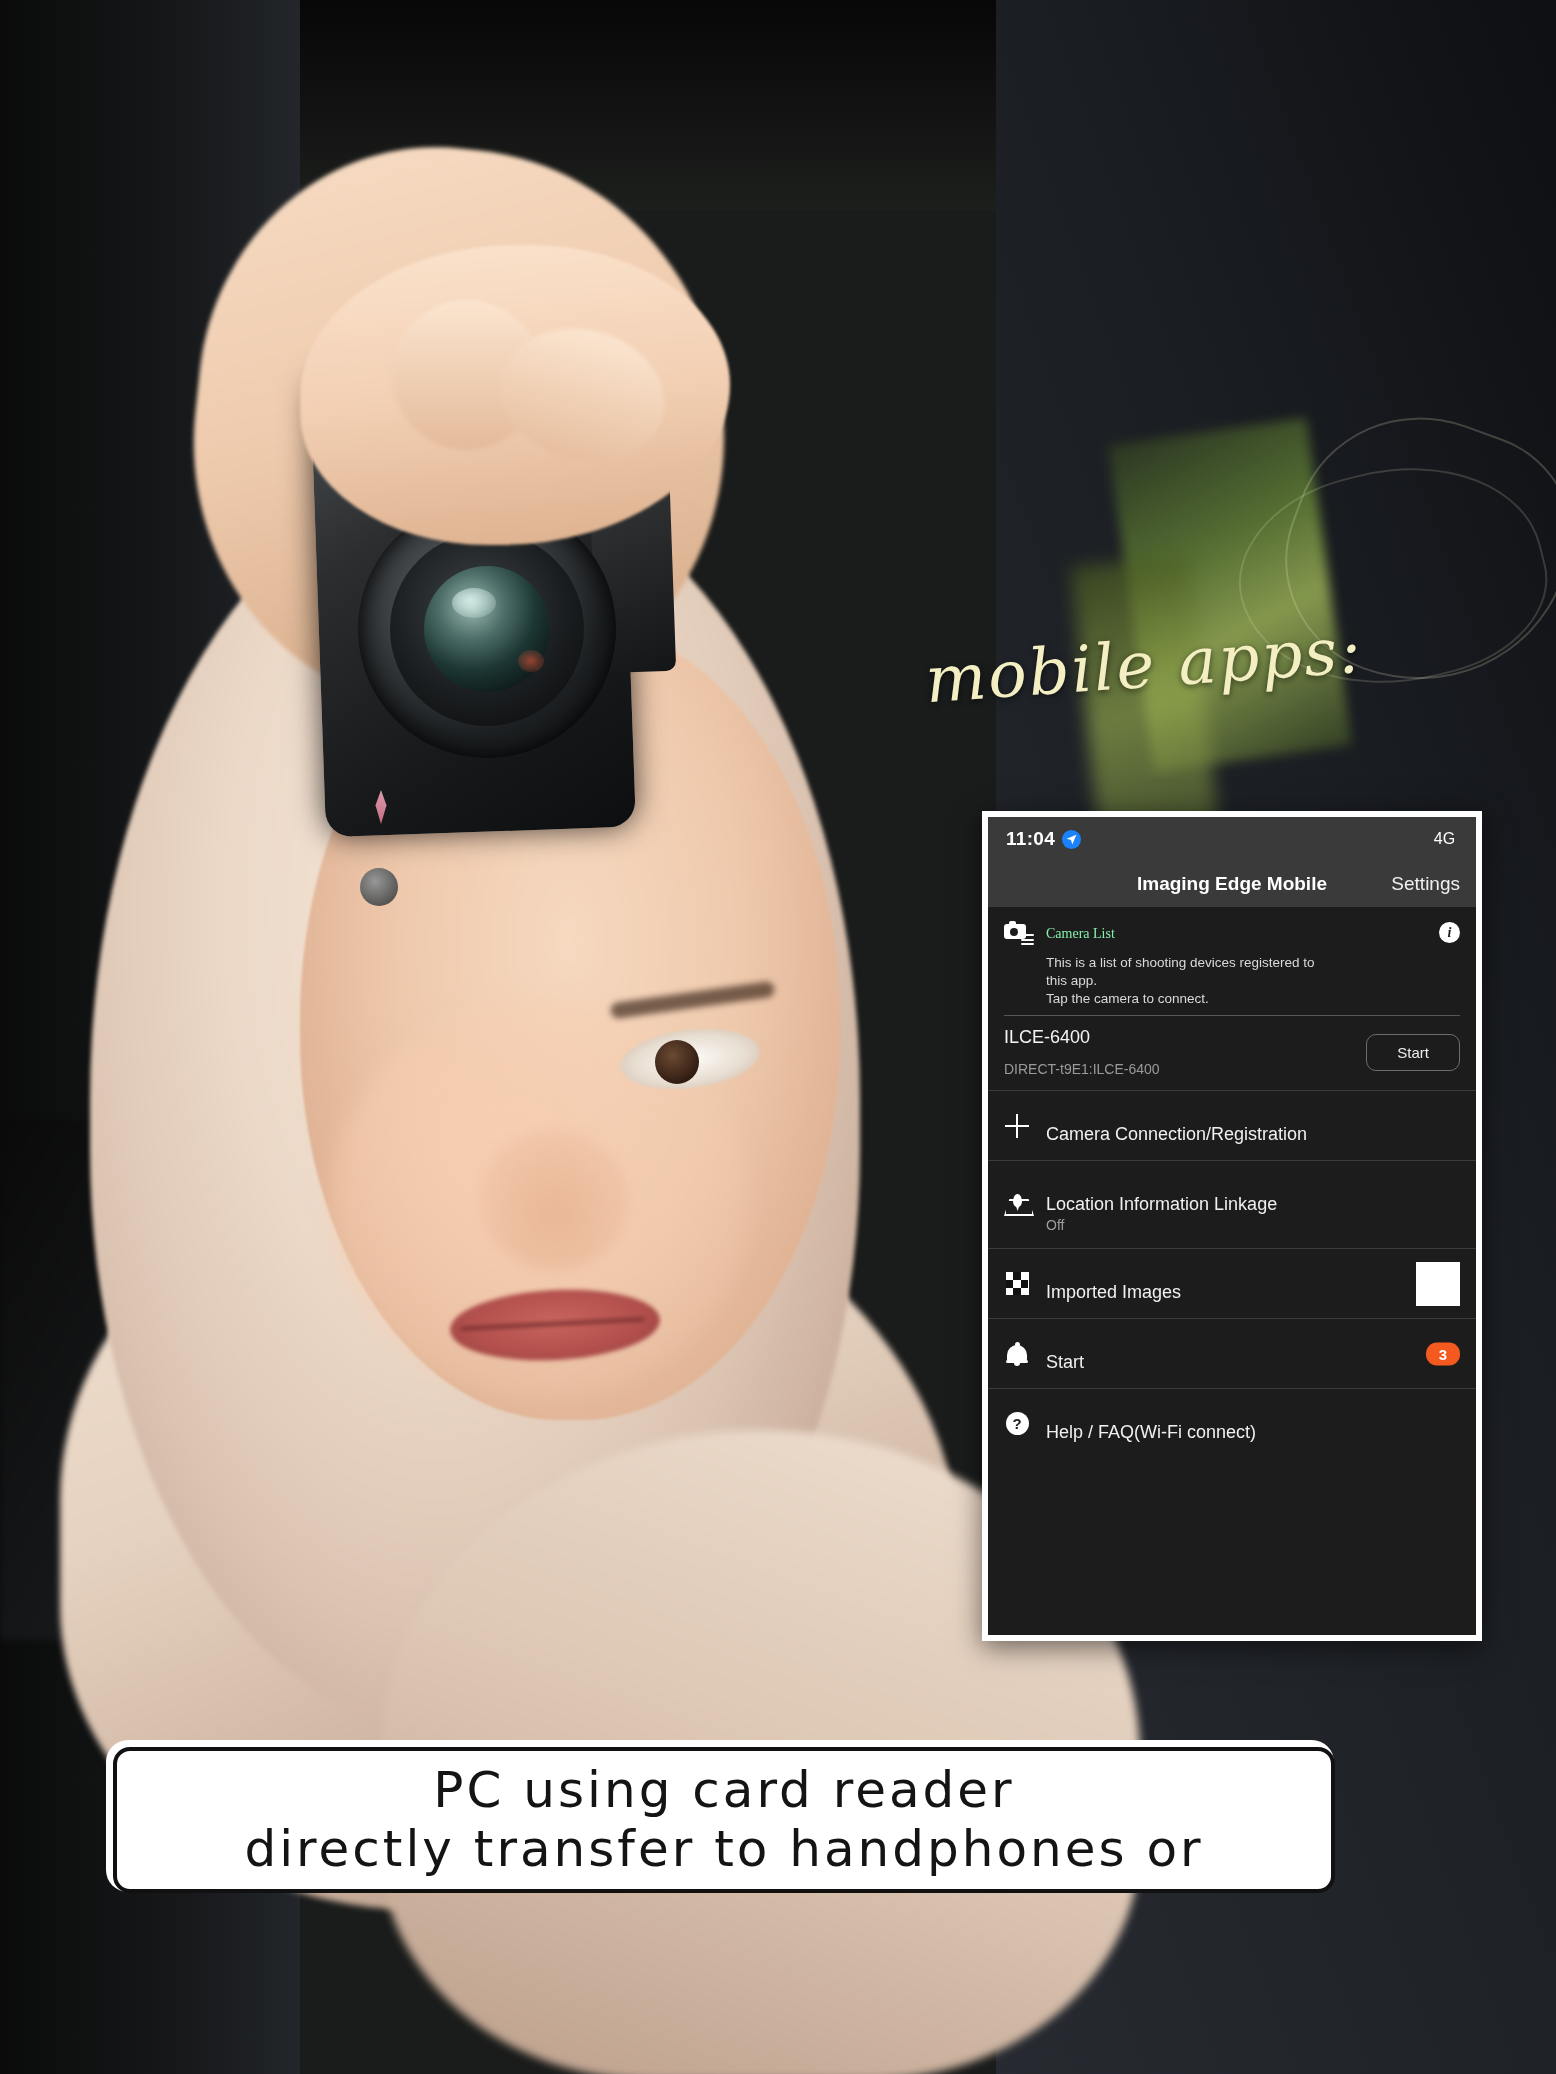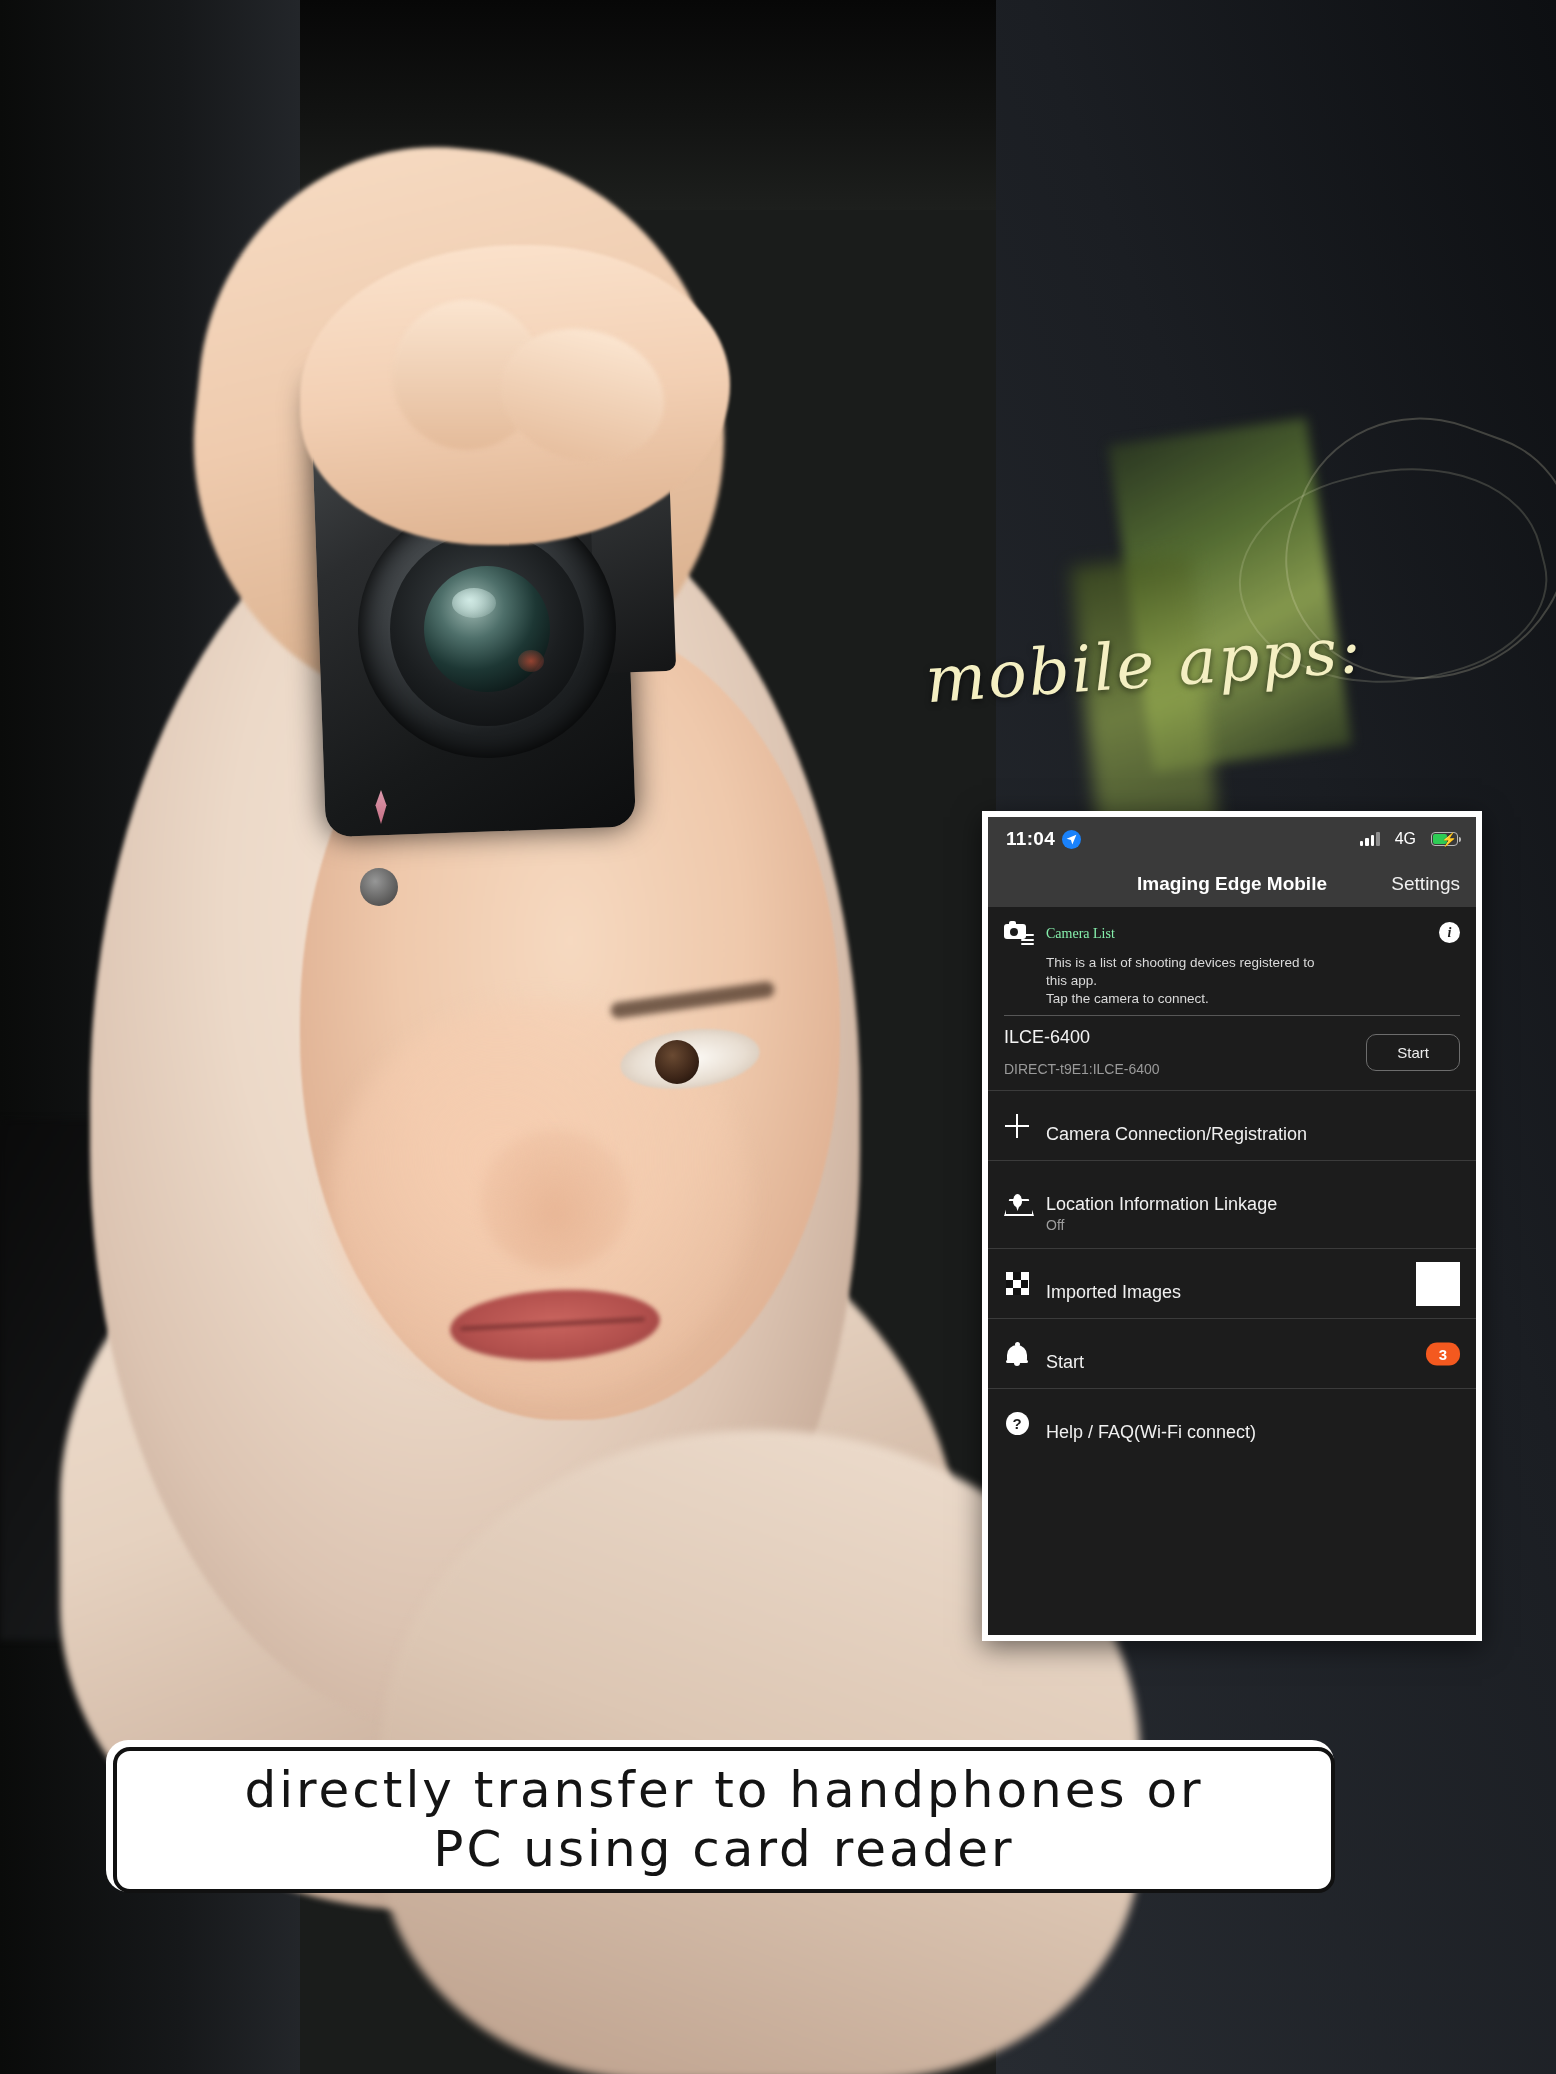--- a/index.html
+++ b/index.html
@@ -111,21 +111,21 @@
     display:flex;flex-direction:column;}
 
   
   .statusbar{height:44px;background:#3a3a3a;display:flex;align-items:center;
     justify-content:space-between;padding:0 18px;box-sizing:border-box;flex:none;}
   .sb-left{display:flex;align-items:center;gap:7px;}
   .sb-time{color:#fff;font-size:19px;font-weight:700;letter-spacing:.3px;}
   .loc-arrow{width:19px;height:19px;border-radius:50%;background:#1a82fb;display:flex;
     align-items:center;justify-content:center;}
   .loc-arrow svg{display:block;}
-  .sb-right{display:flex;align-items:center;gap:15px;}
+  .sb-right{display:flex;align-items:center;gap:15px;flex-direction:column;}
   .bars{display:flex;align-items:flex-end;gap:2px;height:14px;}
   .bars i{display:block;width:3.5px;background:#fff;border-radius:1px;}
   .bars i:nth-child(1){height:5px;}
   .bars i:nth-child(2){height:8px;}
   .bars i:nth-child(3){height:11px;}
   .bars i:nth-child(4){height:14px;background:#8e8e8e;}
   .sb-net{color:#fff;font-size:16px;font-weight:500;}
   .batt{width:27px;height:14px;border:1.6px solid #b9b9b9;border-radius:4px;position:relative;
     display:flex;align-items:center;padding:1.4px;box-sizing:border-box;}
   .batt::after{content:"";position:absolute;right:-4px;top:4px;width:2.4px;height:5px;
@@ -412,18 +412,18 @@
             <span class="lr-label">Help / FAQ(Wi-Fi connect)</span>
           </span>
         </div>
 
       </div>
     </div>
   </div>
 
   <div class="caption">
     <div class="caption-in">
+      <div class="cap-line">PC using card reader</div>
       <div class="cap-line">directly transfer to handphones or</div>
-      <div class="cap-line">PC using card reader</div>
     </div>
   </div>
 
 </div>
 
 </body></html>

